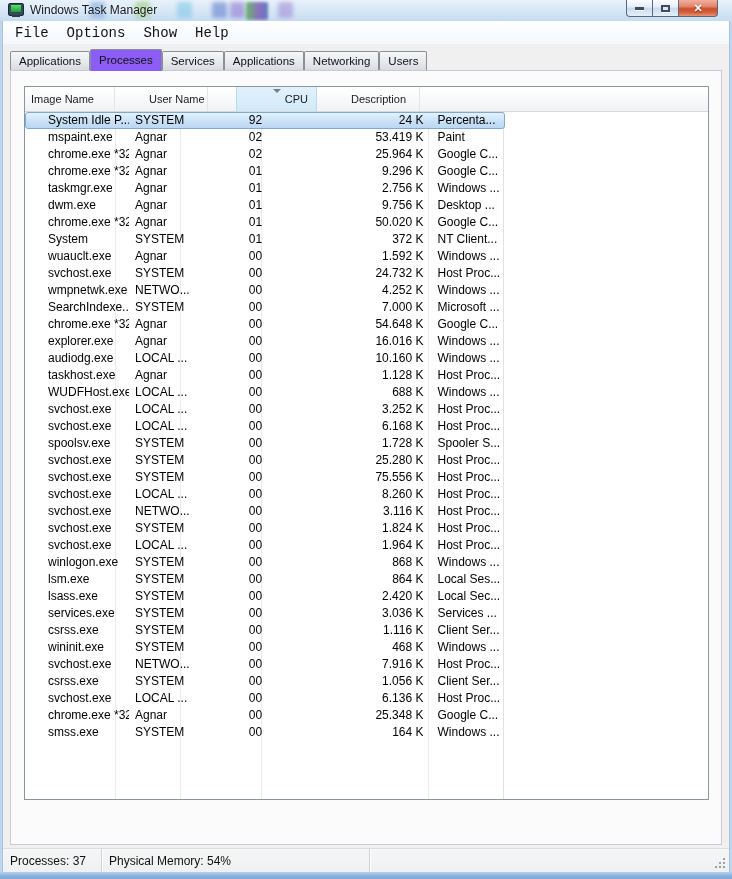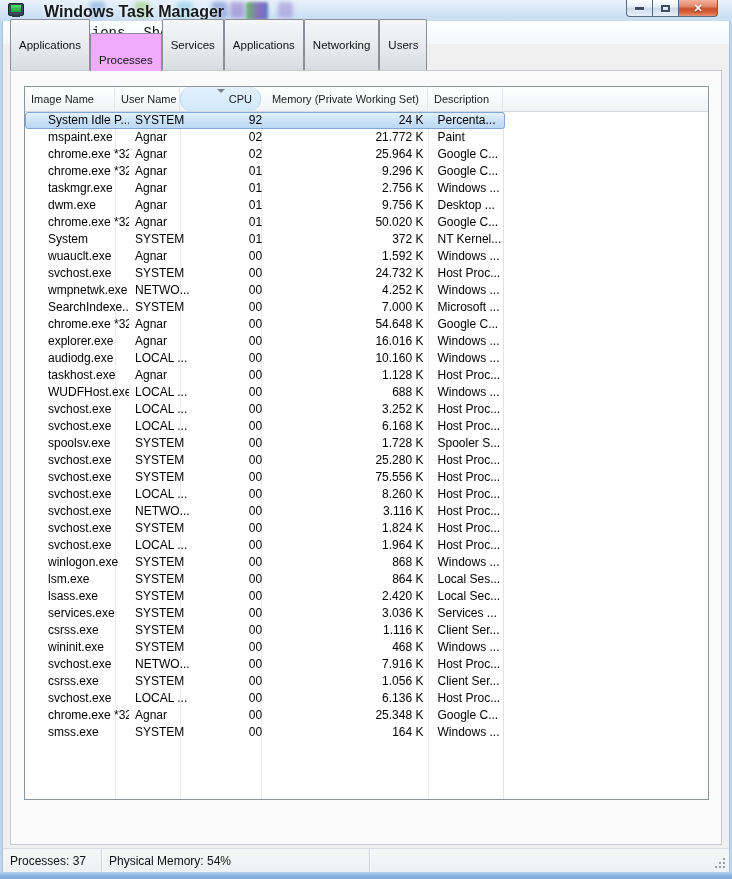--- a/index.html
+++ b/index.html
@@ -15,58 +15,58 @@
   .b5{left:230px;background:#8a6fc9;}
   .b6{left:246px;width:22px;height:18px;opacity:.8;filter:blur(1.5px);
       background:linear-gradient(90deg,#4db04a,#7a4fb3 60%,#3e62b5);}
   .b7{left:278px;background:#9c86d4;}
   .app-icon{position:absolute;left:8px;top:3px;width:16px;height:14px;}
   .app-icon .mon{position:absolute;left:0;top:0;width:14px;height:11px;background:#39475a;
                  border:1px solid #1d2836;border-radius:2px;}
   .app-icon .scr{position:absolute;left:3px;top:2px;width:10px;height:7px;
                  background:linear-gradient(#54e465,#1d9c39);}
   .app-icon .base{position:absolute;left:4px;top:12px;width:8px;height:2px;background:#2c3a4c;}
-  .title-text{position:absolute;left:44px;top:3px;font-size:16px;color:#15191e;text-shadow:0 0 4px #ffffff;font-weight:bold;}
+  .title-text{position:absolute;left:30px;top:3px;font-size:12px;color:#15191e;text-shadow:0 0 4px #ffffff;}
   .win-buttons{position:absolute;right:14px;top:0;display:flex;}
   .win-btn{height:17px;box-sizing:border-box;border:1px solid #59687e;border-top:none;
            display:flex;align-items:center;justify-content:center;}
   .btn-min{width:27px;border-radius:0 0 0 4px;
            background:linear-gradient(#fdfeff,#e3edf8 45%,#c9daec 50%,#e6effa);}
   .btn-max{width:26px;border-left:none;
            background:linear-gradient(#fdfeff,#e3edf8 45%,#c9daec 50%,#e6effa);}
   .btn-close{width:39px;border-left:none;border-radius:0 0 4px 0;
            background:linear-gradient(#f3b09e 0%,#e1876c 40%,#c94f2c 55%,#d6643c 80%,#e8947b);}
   .g-min{width:9px;height:3px;background:#3e4c62;box-shadow:0 1px 0 rgba(255,255,255,.75);}
   .g-max{width:9px;height:7px;border:2px solid #3e4c62;box-sizing:border-box;background:#dce8f5;
          box-shadow:0 1px 0 rgba(255,255,255,.75);}
   .g-close{color:#ffffff;font-size:11px;font-weight:bold;line-height:11px;text-shadow:0 1px 1px #7e2a14;}
   
   .menubar{position:absolute;left:3px;top:21px;width:726px;height:23px;
            background:linear-gradient(#fdfeff,#f4f8fc);display:flex;align-items:center;padding-left:3px;box-sizing:border-box;}
   .menu-item{padding:2px 9px;font-size:14px;color:#111111;font-family:Liberation Mono, monospace;}
   
   .content{position:absolute;left:3px;top:44px;width:726px;height:804px;background:#f0f0f0;}
   .tabstrip{position:absolute;left:7px;top:6px;height:20px;display:flex;align-items:flex-end;z-index:2;}
-  .tab{height:18px;padding:16px 8px;display:flex;align-items:center;font-size:11.5px;color:#111;
+  .tab{height:18px;padding:0 8px;display:flex;align-items:center;font-size:11.5px;color:#111;
        background:linear-gradient(#f5f7f9,#e5e9ed 60%,#d7dce2);
        border:1px solid #8b8e97;border-bottom:none;border-radius:2px 2px 0 0;}
-  .tab.active{height:20px;margin-bottom:-1px;background:#f0abfc;z-index:3;padding-bottom:1px;}
+  .tab.active{height:20px;margin-bottom:-1px;background:#8b5cf6;z-index:3;padding-bottom:1px;}
   .tabpanel{position:absolute;left:7px;top:26px;width:712px;height:775px;background:#fbfbfb;
             border:1px solid #c6cbd2;box-sizing:border-box;z-index:1;}
   
   .listview{position:absolute;left:24px;top:86px;width:685px;height:714px;background:#ffffff;
             border:1px solid #8b95a0;box-sizing:border-box;z-index:4;}
   .lv-header{height:25px;display:flex;background:linear-gradient(#ffffff,#f7f8f9 60%,#f0f2f4);
-             border-bottom:1px solid #d5dae0;box-sizing:border-box;}
+             border-bottom:1px solid #d5dae0;box-sizing:border-box;gap:28px;}
   .hcell{box-sizing:border-box;font-size:11px;color:#1b1b1b;display:flex;align-items:center;
          border-right:1px solid #e2e6ea;height:100%;position:relative;white-space:nowrap;overflow:hidden;}
   .hcell.right{justify-content:flex-end;}
   .col-image{width:90px;padding-left:6px;}
   .col-user{width:65px;padding-left:6px;}
-  .col-cpu{width:81px;text-align:right;padding-right:8px;border-radius:11px;}
+  .col-cpu{width:81px;text-align:right;padding-right:8px;}
   .col-memory{width:167px;text-align:right;padding-right:8px;}
   .col-description{width:75px;padding-left:6px;}
   .hcell.col-cpu{background:linear-gradient(#e2f1fc,#d2e9f9);border-left:1px solid #bdd9ef;border-right:1px solid #bdd9ef;}
   .sort-arrow{position:absolute;top:2px;left:50%;margin-left:-4px;width:0;height:0;
               border-left:4px solid transparent;border-right:4px solid transparent;border-top:4px solid #75808d;}
   .hfiller{flex:1;border-right:none;}
   .lv-body{position:relative;height:687px;overflow:hidden;}
   .grid-v{position:absolute;top:0;bottom:0;width:1px;background:#ebebeb;}
   .gv1{left:90px;} .gv2{left:155px;} .gv3{left:236px;} .gv4{left:403px;} .gv5{left:478px;background:#e2e2e2;}
   .lv-row{position:relative;z-index:1;display:flex;width:480px;height:17px;line-height:15px;
@@ -154,42 +154,41 @@
   </div>
 
   <div class="listview">
     <div class="lv-header">
       <span class="hcell col-image">Image Name</span>
       <span class="hcell col-user">User Name</span>
       <span class="hcell col-cpu right">
         <i class="sort-arrow"></i>
         <span>CPU</span>
       </span>
-      <span class="hcell col-memory right">Memory (Private Working Set)</span>
       <span class="hcell col-description">Description</span>
       <span class="hcell hfiller"></span>
     </div>
     <div class="lv-body">
       <div class="grid-v gv1"></div>
       <div class="grid-v gv2"></div>
       <div class="grid-v gv3"></div>
       <div class="grid-v gv4"></div>
       <div class="grid-v gv5"></div>
     <div class="lv-row selected">
           <span class="lv-cell col-image">System Idle P...</span>
           <span class="lv-cell col-user">SYSTEM</span>
           <span class="lv-cell col-cpu">92</span>
           <span class="lv-cell col-memory">24 K</span>
           <span class="lv-cell col-description">Percenta...</span>
         </div>
         <div class="lv-row">
           <span class="lv-cell col-image">mspaint.exe</span>
           <span class="lv-cell col-user">Agnar</span>
           <span class="lv-cell col-cpu">02</span>
-          <span class="lv-cell col-memory">21.772 K</span>
+          <span class="lv-cell col-memory">53.419 K</span>
           <span class="lv-cell col-description">Paint</span>
         </div>
         <div class="lv-row">
           <span class="lv-cell col-image">chrome.exe *32</span>
           <span class="lv-cell col-user">Agnar</span>
           <span class="lv-cell col-cpu">02</span>
           <span class="lv-cell col-memory">25.964 K</span>
           <span class="lv-cell col-description">Google C...</span>
         </div>
         <div class="lv-row">
@@ -218,21 +217,21 @@
           <span class="lv-cell col-user">Agnar</span>
           <span class="lv-cell col-cpu">01</span>
           <span class="lv-cell col-memory">50.020 K</span>
           <span class="lv-cell col-description">Google C...</span>
         </div>
         <div class="lv-row">
           <span class="lv-cell col-image">System</span>
           <span class="lv-cell col-user">SYSTEM</span>
           <span class="lv-cell col-cpu">01</span>
           <span class="lv-cell col-memory">372 K</span>
-          <span class="lv-cell col-description">NT Kernel...</span>
+          <span class="lv-cell col-description">NT Client...</span>
         </div>
         <div class="lv-row">
           <span class="lv-cell col-image">wuauclt.exe</span>
           <span class="lv-cell col-user">Agnar</span>
           <span class="lv-cell col-cpu">00</span>
           <span class="lv-cell col-memory">1.592 K</span>
           <span class="lv-cell col-description">Windows ...</span>
         </div>
         <div class="lv-row">
           <span class="lv-cell col-image">svchost.exe</span>

